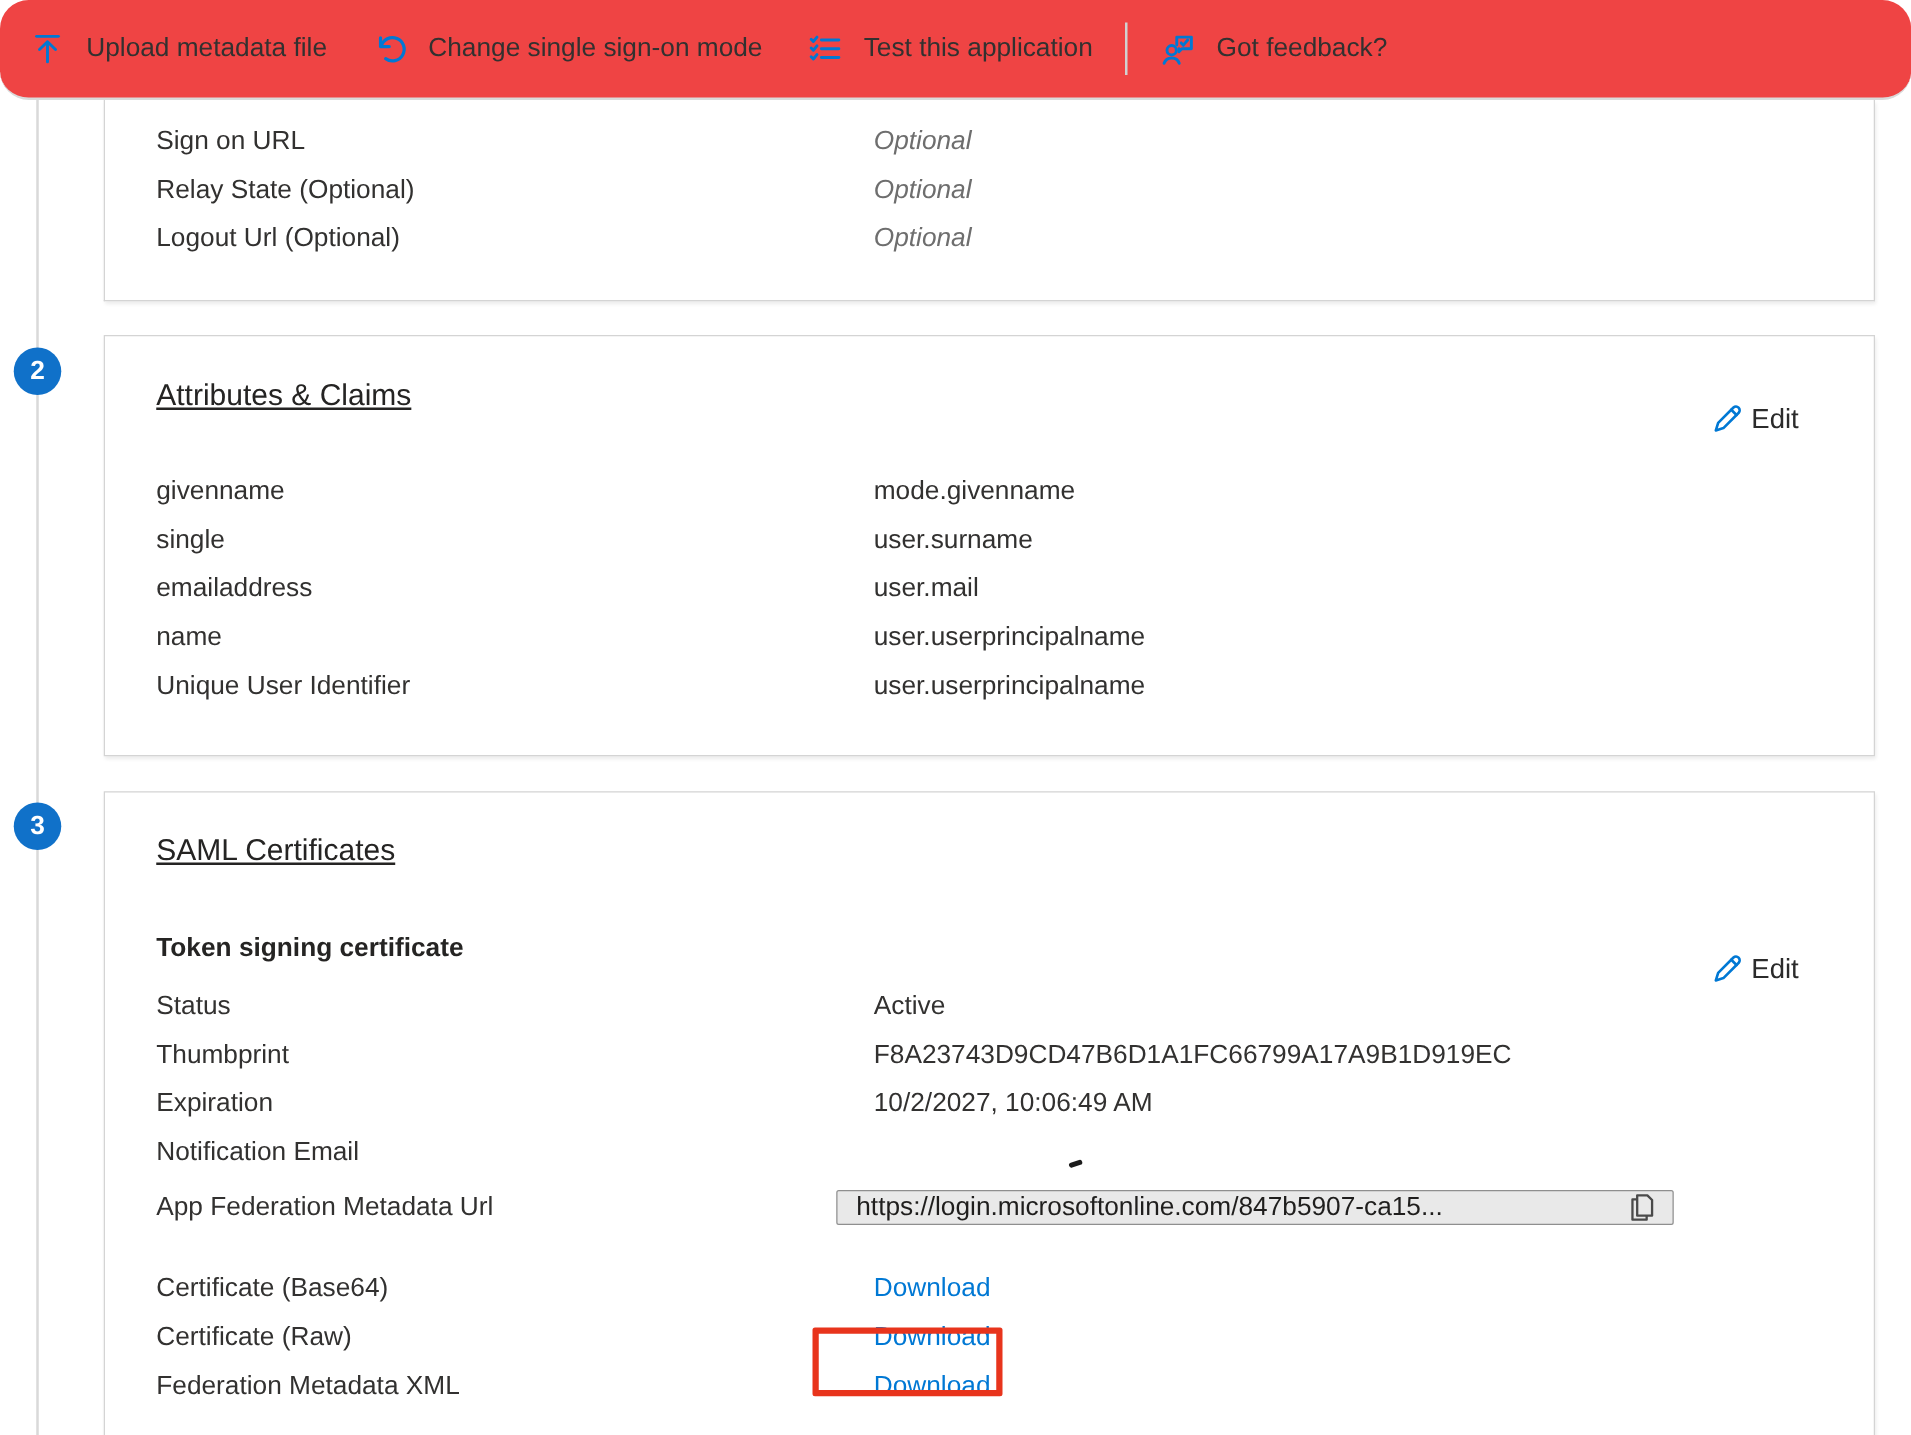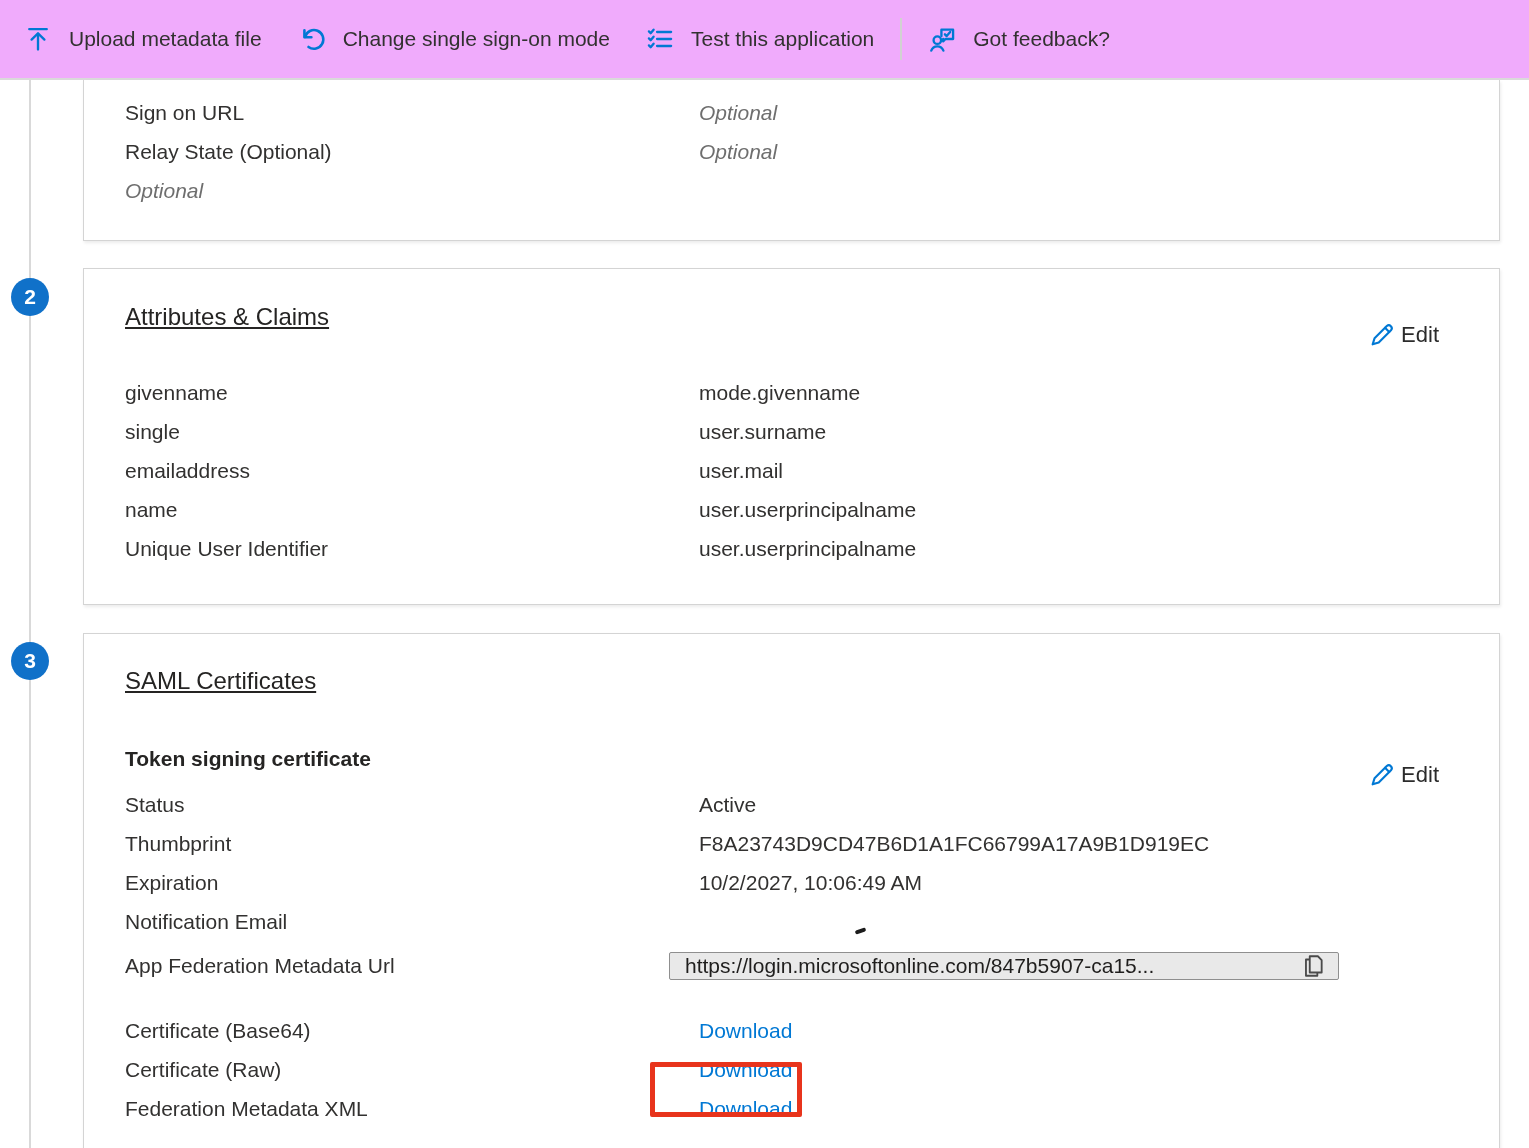--- a/index.html
+++ b/index.html
@@ -3,21 +3,21 @@
 <meta charset="utf-8">
 <style>
   * { margin:0; padding:0; box-sizing:border-box; }
   html,body { background:#fff; }
   body { font-family:"Liberation Sans","DejaVu Sans",sans-serif; color:#323130; }
   .page { position:relative; width:1529px; height:1148px; background:#fff; overflow:hidden; }
 
   
   .toolbar { position:absolute; top:0; left:0; width:1529px; height:80px;
              display:flex; align-items:center; padding-left:24px;
-             background:#f0abfc; border-bottom:2px solid #dadada; }
+             background:#ef4444; border-bottom:2px solid #dadada;border-radius:23px; }
   .tb-btn { display:flex; align-items:center; gap:17px; height:100%;
             padding:0 18px; background:none; border:none; cursor:pointer;
             font-family:inherit; font-size:21px; color:#323130; white-space:nowrap; }
   .tb-btn:first-child { padding-left:0; }
   .tb-icon { width:28px; height:28px; display:inline-flex; flex:none; }
   .tb-divider { width:2px; height:42px; background:#d1d1d1; margin:0 8px; flex:none; }
 
   
   .rail { position:absolute; left:29px; top:80px; width:2px; height:1068px; background:#d9d9d9; }
   .step-badge { position:absolute; left:11px; width:38px; height:38px; border-radius:50%;
@@ -136,20 +136,21 @@
   <div class="card card-1">
     <div class="row">
       <div class="row-label">Sign on URL</div>
       <div class="row-value optional">Optional</div>
     </div>
     <div class="row">
       <div class="row-label">Relay State (Optional)</div>
       <div class="row-value optional">Optional</div>
     </div>
     <div class="row">
+      <div class="row-label">Logout Url (Optional)</div>
       <div class="row-value optional">Optional</div>
     </div>
   </div>
 
   <div class="card card-2">
     <div class="card-title">Attributes &amp; Claims</div>
     <button class="edit-btn">
       <span class="pencil">
         <svg viewBox="0 0 24 24" width="28" height="28" fill="none" stroke="#0078d4" stroke-width="1.8" stroke-linecap="round" stroke-linejoin="round">
           <path d="M4 20 l1.6-5.2 L16.1 4.3 a2.55 2.55 0 0 1 3.6 3.6 L9.2 18.4 4 20 Z"></path>

